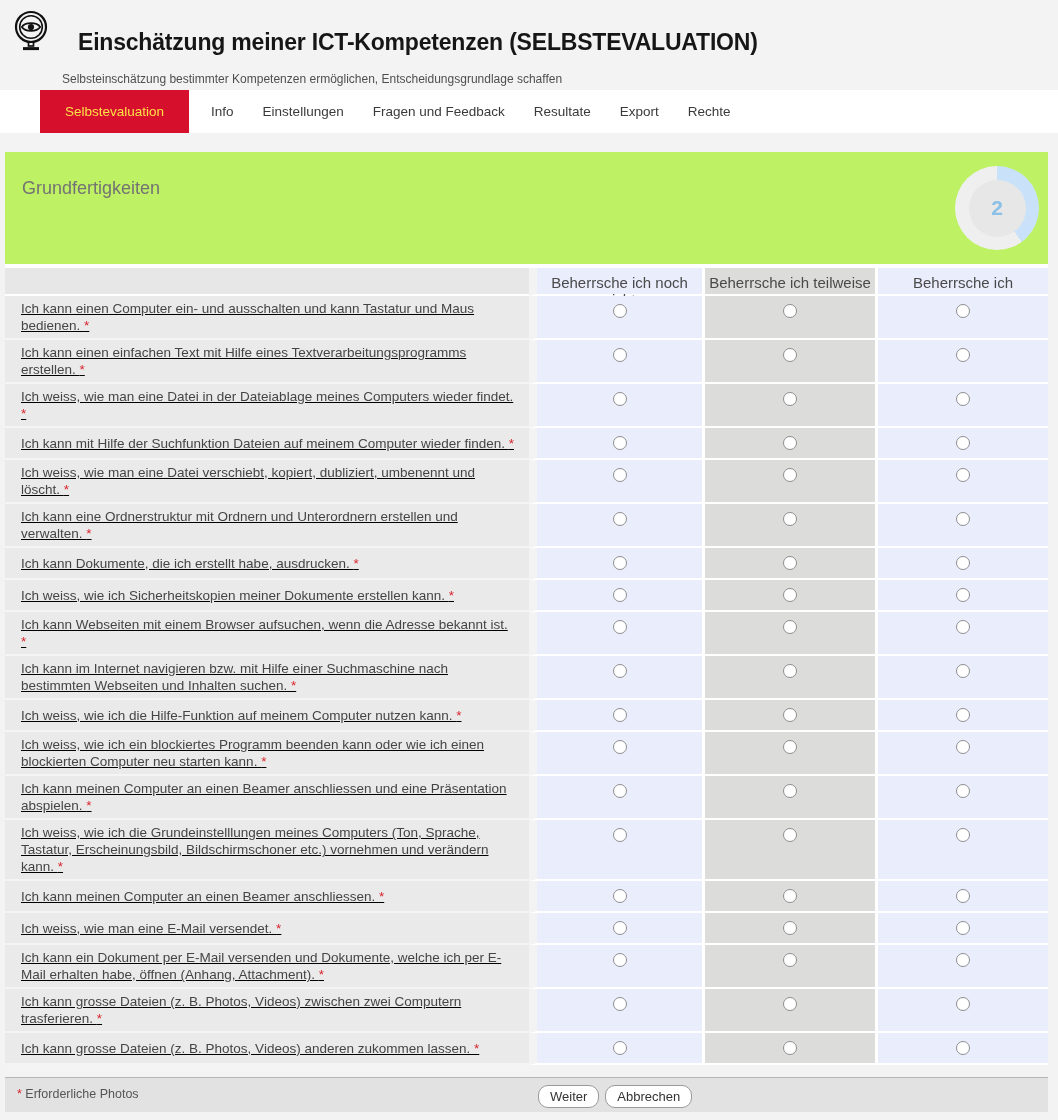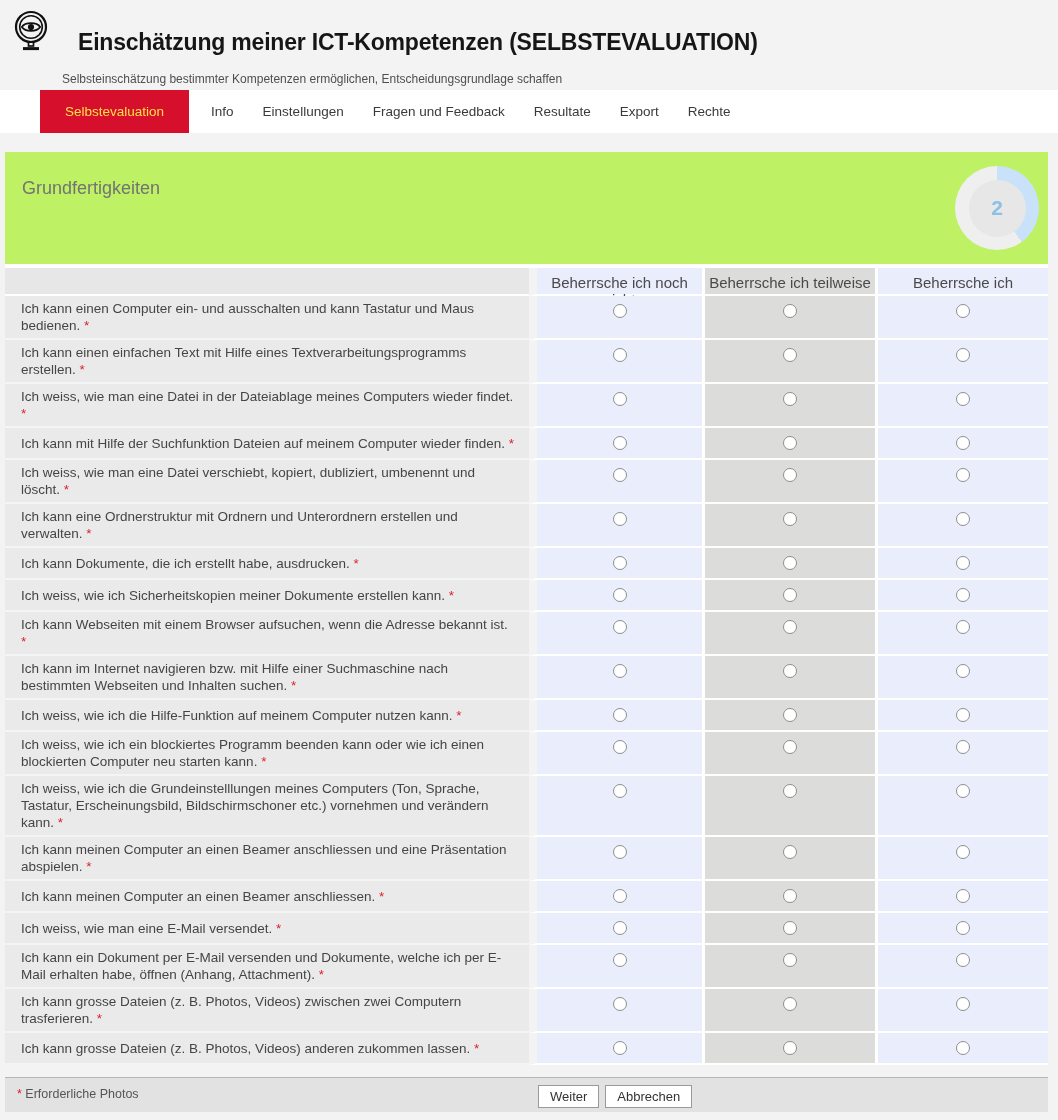--- a/index.html
+++ b/index.html
@@ -39,39 +39,39 @@
   
   .table-wrap { margin: 0 10px 0 5px; height: 809px; overflow: hidden; }
   .thead, .trow { display: grid; grid-template-columns: 524px 173px 173px 173px; }
   .th-q { background: #e7e7e7; border-bottom: 2px solid #ffffff; height: 28px; }
   .opt-h { height: 28px; padding-top: 6px; text-align: center; font-size: 15px; color: #4a4a4a;
            border-left: 3px solid #ffffff; border-bottom: 2px solid #ffffff; }
   .opt-h.first { border-left: 8px solid #f3f3f3; }
 
   .qcell { background: #eaeaea; min-height: 32px; padding: 4px 14px 4px 16px;
            border-bottom: 2px solid #f4f4f4;
-           display: flex; flex-direction: column; justify-content: center; }
+           display: flex; flex-direction: column; justify-content: center; text-decoration: underline; }
   .qp { font-size: 13.5px; line-height: 17px; color: #454545; }
   .req { color: #d8232a; }
 
   .opt { border-left: 3px solid #ffffff; border-bottom: 2px solid #ffffff;
          display: flex; justify-content: center; align-items: flex-start; padding-top: 8px; }
   .opt.first { border-left: 8px solid #f3f3f3; }
   .lav { background: #e9edfc; }
   .gry { background: #dcdcdb; }
 
   .radio { width: 14px; height: 14px; border: 1px solid #8e8e8e; border-radius: 50%;
            background: #ffffff; cursor: pointer; }
 
   
   .page-footer { margin: 0 10px 0 5px; height: 35px; background: #e2e2e2;
                  border-top: 1px solid #b5b5b5; position: relative; }
   .note { position: absolute; left: 12px; top: 9px; font-size: 12.5px; color: #555555; }
   .btns { position: absolute; left: 533px; top: 7px; display: flex; gap: 6px; }
-  .btn { background: #ffffff; border: 1px solid #9a9a9a; border-radius: 0;
+  .btn { background: #ffffff; border: 1px solid #9a9a9a; border-radius: 10px;
          font-size: 13px; color: #333333; padding: 3px 11px; cursor: pointer;
          font-family: "Liberation Sans", sans-serif; }
 </style>
 </head>
 <body>
 
 <div class="app-header">
   <svg class="logo" viewBox="0 0 44 44">
     <g fill="none" stroke="#111111">
       <circle cx="22" cy="19" r="15" stroke-width="2.2"></circle>
@@ -282,35 +282,35 @@
         </div>
         <div class="opt gry">
           <span class="radio"></span>
         </div>
         <div class="opt lav">
           <span class="radio"></span>
         </div>
       </div>
       <div class="trow">
         <div class="qcell">
+          <div class="qp">Ich kann meinen Computer an einen Beamer anschliessen und eine Präsentation abspielen. <span class="req">*</span></div>
+        </div>
+        <div class="opt lav first">
+          <span class="radio"></span>
+        </div>
+        <div class="opt gry">
+          <span class="radio"></span>
+        </div>
+        <div class="opt lav">
+          <span class="radio"></span>
+        </div>
+      </div>
+      <div class="trow">
+        <div class="qcell">
           <div class="qp">Ich weiss, wie ich die Grundeinstelllungen meines Computers (Ton, Sprache, Tastatur, Erscheinungsbild, Bildschirmschoner etc.) vornehmen und verändern kann. <span class="req">*</span></div>
-        </div>
-        <div class="opt lav first">
-          <span class="radio"></span>
-        </div>
-        <div class="opt gry">
-          <span class="radio"></span>
-        </div>
-        <div class="opt lav">
-          <span class="radio"></span>
-        </div>
-      </div>
-      <div class="trow">
-        <div class="qcell">
-          <div class="qp">Ich kann meinen Computer an einen Beamer anschliessen und eine Präsentation abspielen. <span class="req">*</span></div>
         </div>
         <div class="opt lav first">
           <span class="radio"></span>
         </div>
         <div class="opt gry">
           <span class="radio"></span>
         </div>
         <div class="opt lav">
           <span class="radio"></span>
         </div>

